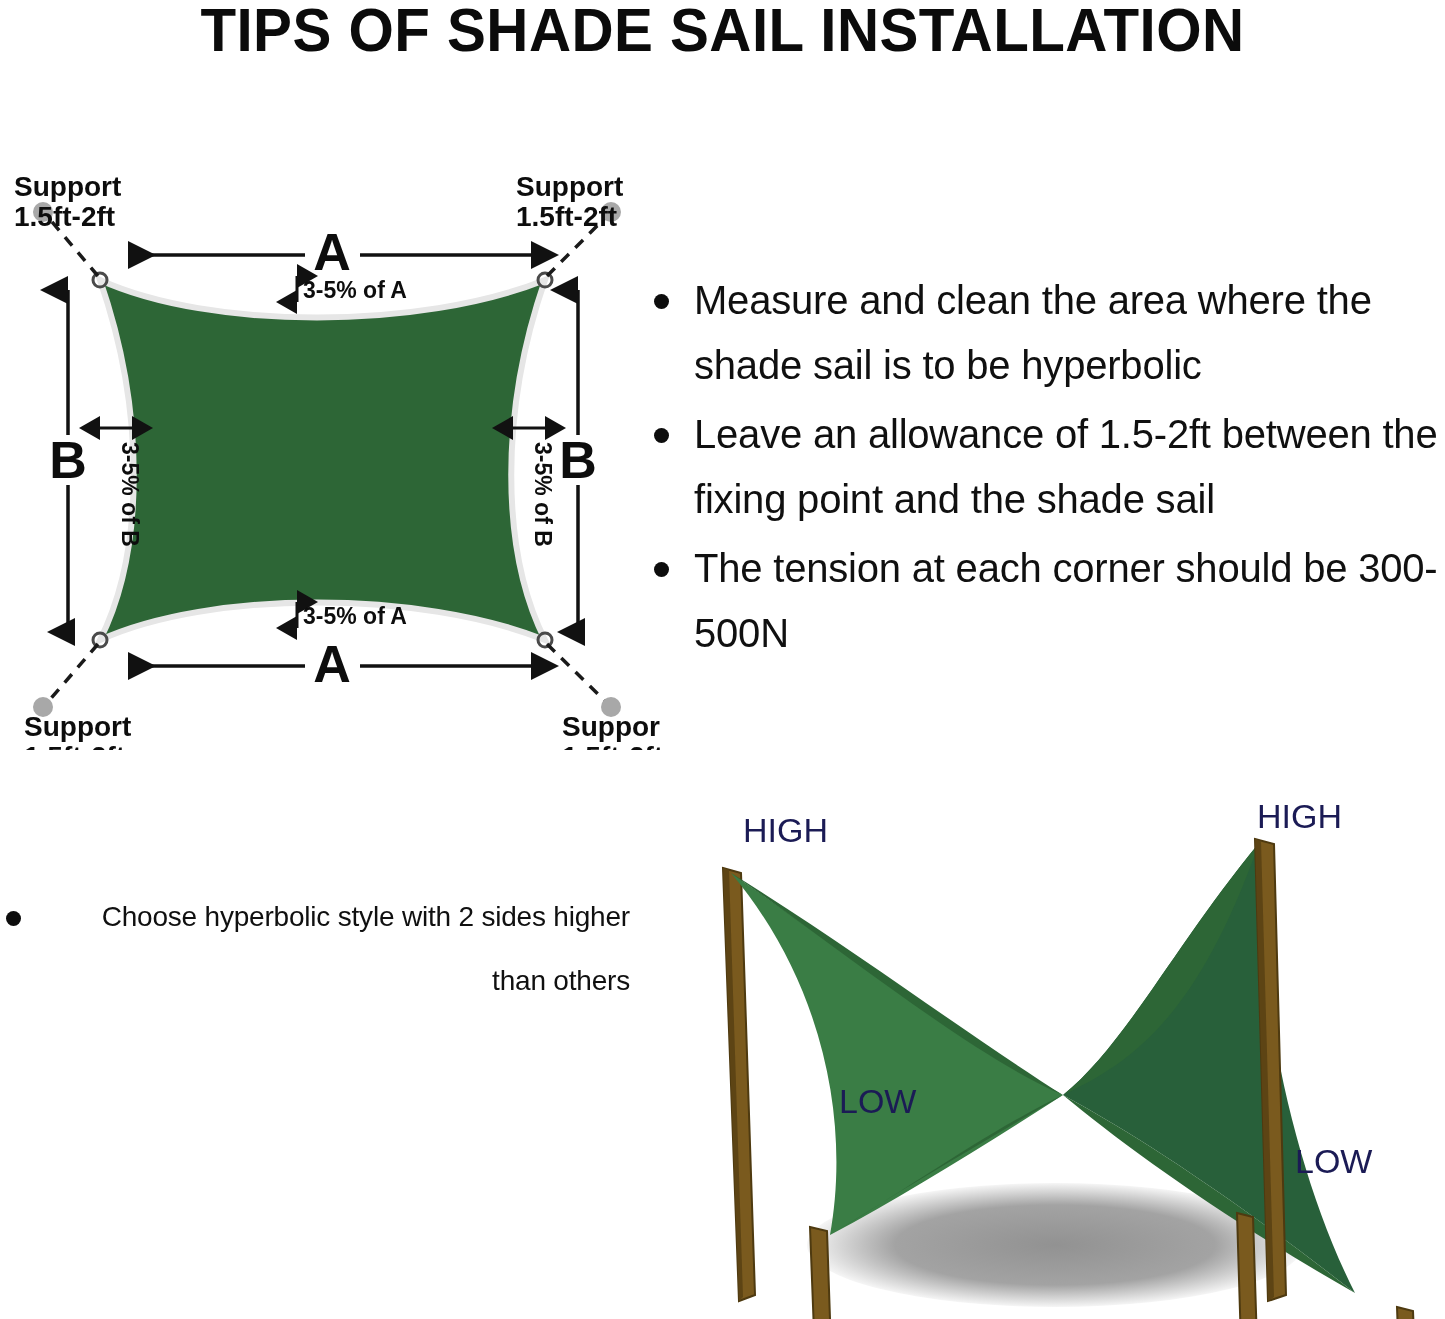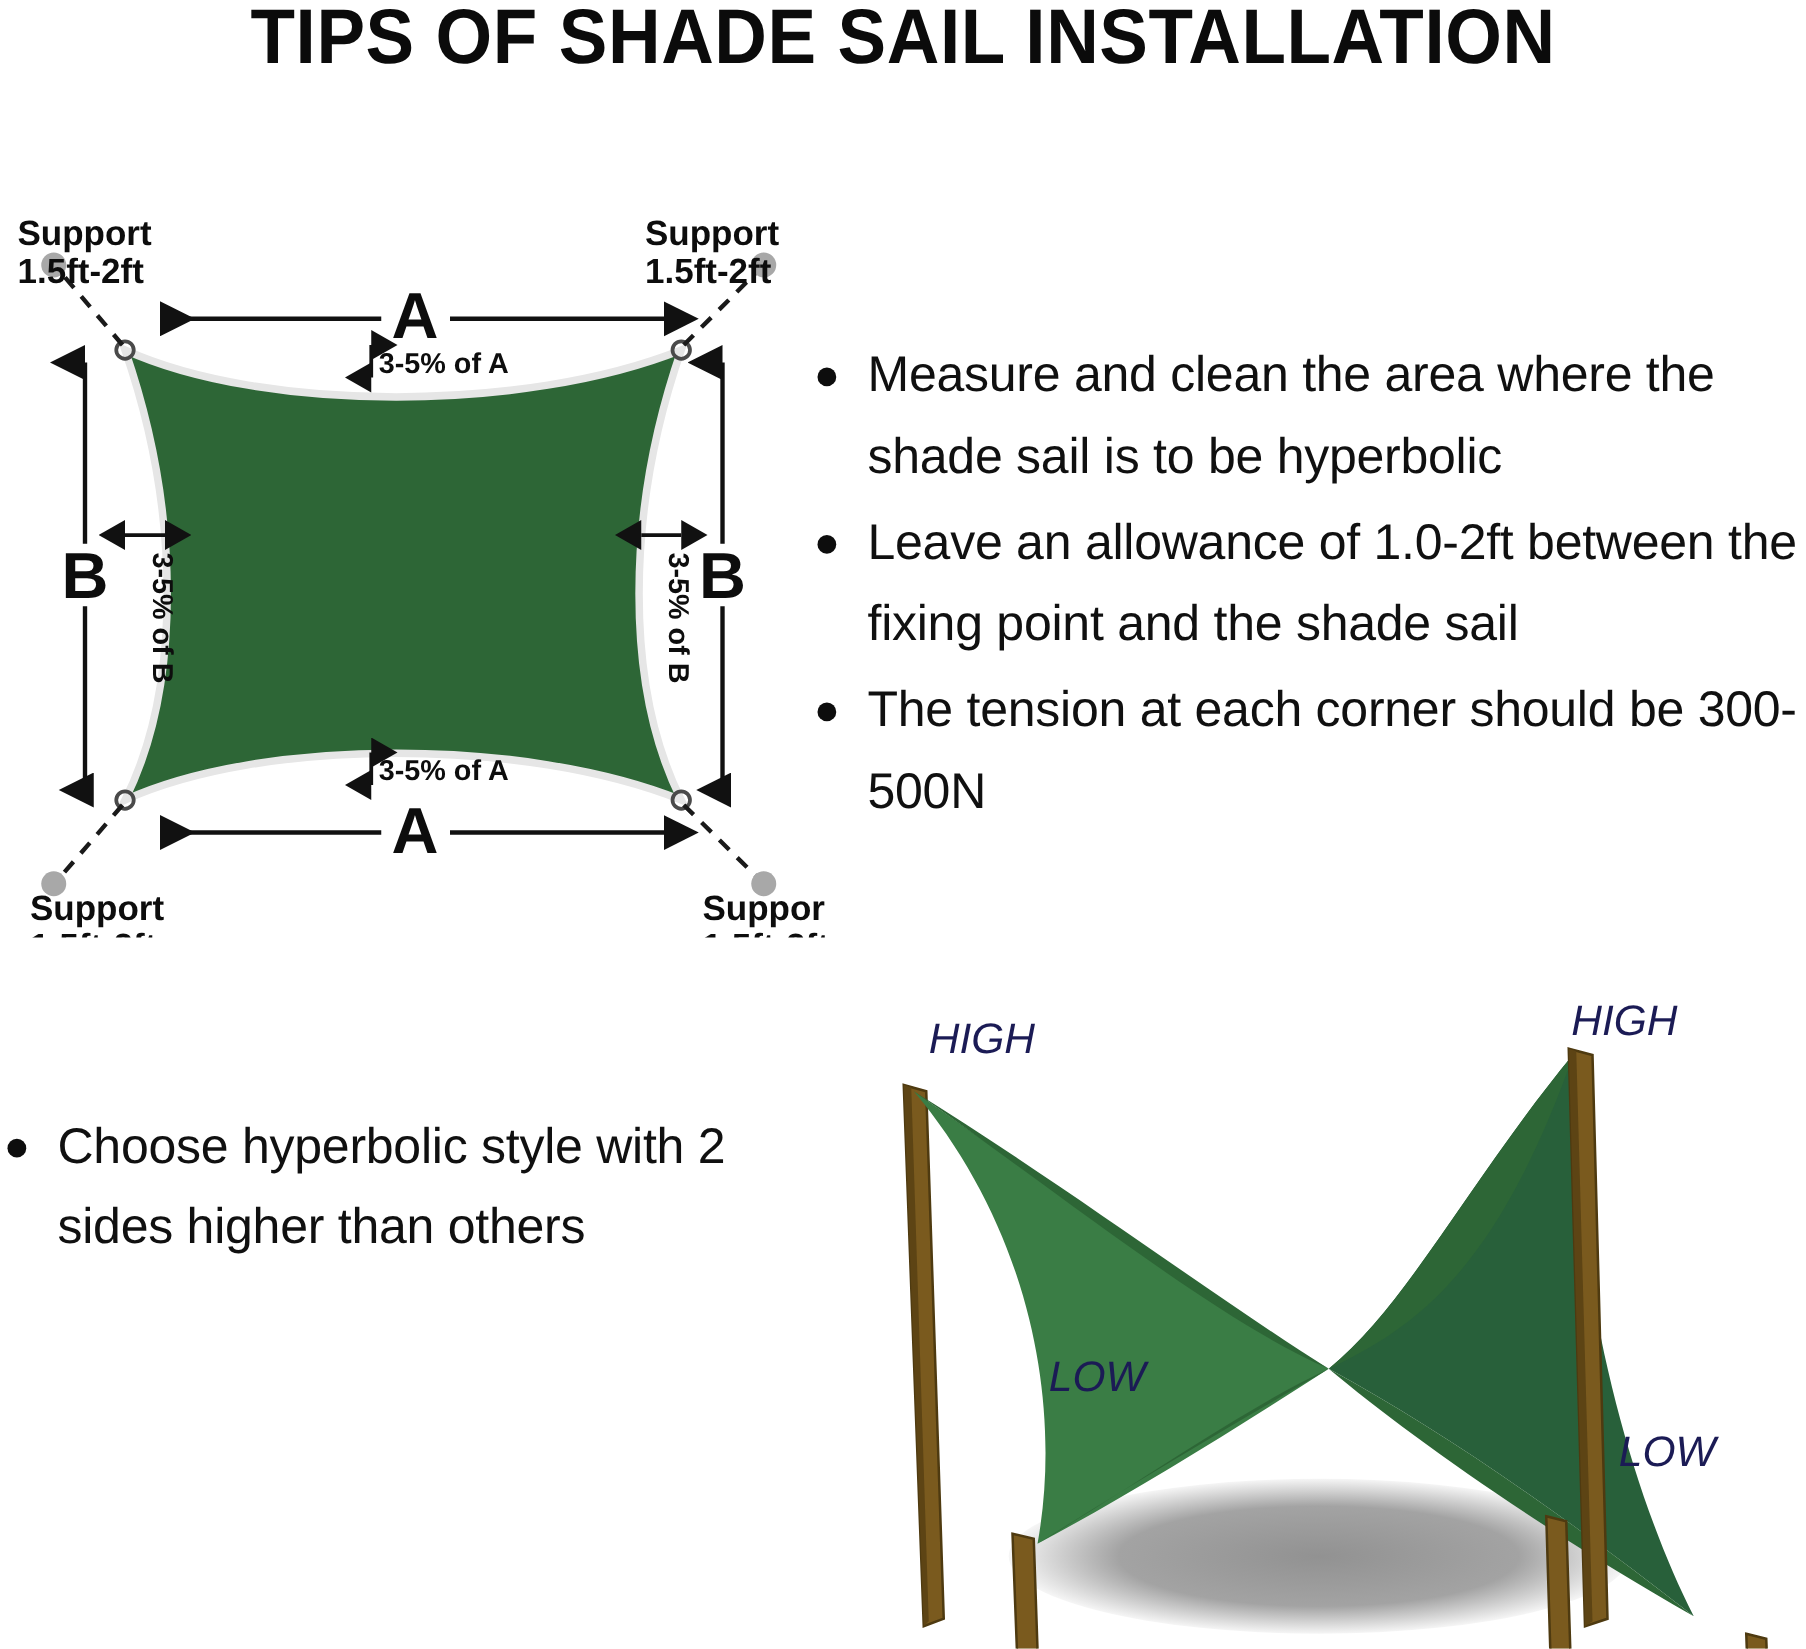--- a/index.html
+++ b/index.html
@@ -47,21 +47,21 @@
     width: 800px;
   }
 
   #hyper-list {
     left: 0px; top: 885px;
     width: 630px;
   }
 
   #hyper-diagram {
     left: 655px; top: 795px;
-    width: 790px; height: 524px; font-style: italic;
+    width: 790px; height: 524px;
   }
   #hyper-diagram svg { display: block; }
 
   
   .bullets {
     list-style: none;
     margin: 0;
     padding: 0;
   }
   .bullets li {
@@ -77,21 +77,21 @@
   .bullets li .dot {
     position: absolute;
     left: 6px;
     top: 26px;
     width: 15px;
     height: 15px;
     background: #0d0d0d;
     border-radius: 50%;
   }
   #tips-list .bullets li { font-size: 40px; line-height: 65px; }
-  #hyper-list .bullets li { font-size: 40px; line-height: 64px; }
+  #hyper-list .bullets li { font-size: 28px; line-height: 64px; text-align: right; }
 
   
   .svg-label {
     font-family: "Liberation Sans", sans-serif;
   }
 </style>
 </head>
 <body>
 
 <div id="title">TIPS OF SHADE SAIL INSTALLATION</div>
@@ -192,21 +192,21 @@
 </div>
 
 <div class="panel" id="tips-list">
   <ul class="bullets">
     <li>
       <span class="dot"></span>
       <span>Measure and clean the area where the shade sail is to be hyperbolic</span>
     </li>
     <li>
       <span class="dot"></span>
-      <span>Leave an allowance of 1.0-2ft between the fixing point and the shade sail</span>
+      <span>Leave an allowance of 1.5-2ft between the fixing point and the shade sail</span>
     </li>
     <li>
       <span class="dot"></span>
       <span>The tension at each corner should be 300-500N</span>
     </li>
   </ul>
 </div>
 
 <div class="panel" id="hyper-list">
   <ul class="bullets">

